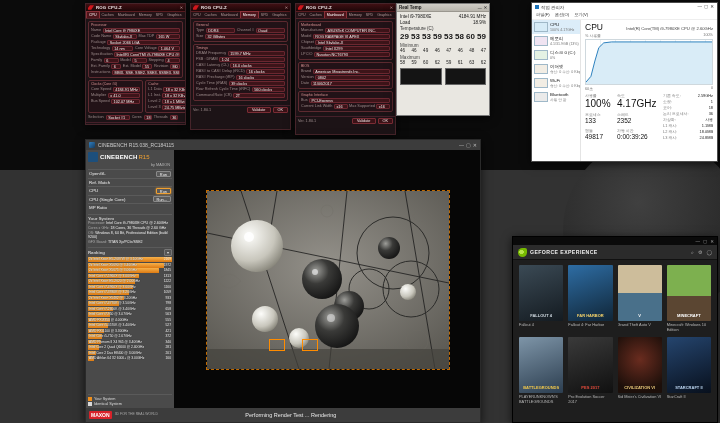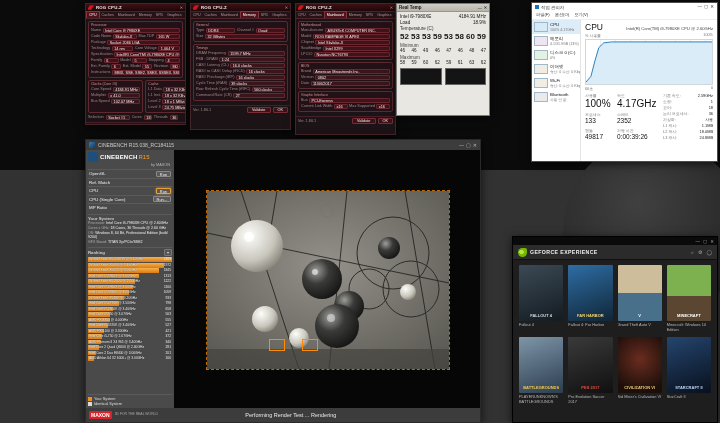--- a/index.html
+++ b/index.html
@@ -466,21 +466,21 @@
         <span>Intel i9-7980XE</span>
         <span>4184.91 MHz</span>
       </div>
       <div class="rt-line">
         <span>Load</span>
         <span>18.9%</span>
       </div>
       <div class="rt-temp-h">Temperature (C)</div>
       <div class="rt-temps">
 
-      <span>52</span>
+      <span>29</span>
           <span>53</span>
           <span>53</span>
           <span>59</span>
           <span>53</span>
           <span>58</span>
           <span>60</span>
           <span>59</span>
         </div>
       <div class="rt-sec">Minimum</div>
       <div class="rt-small">

